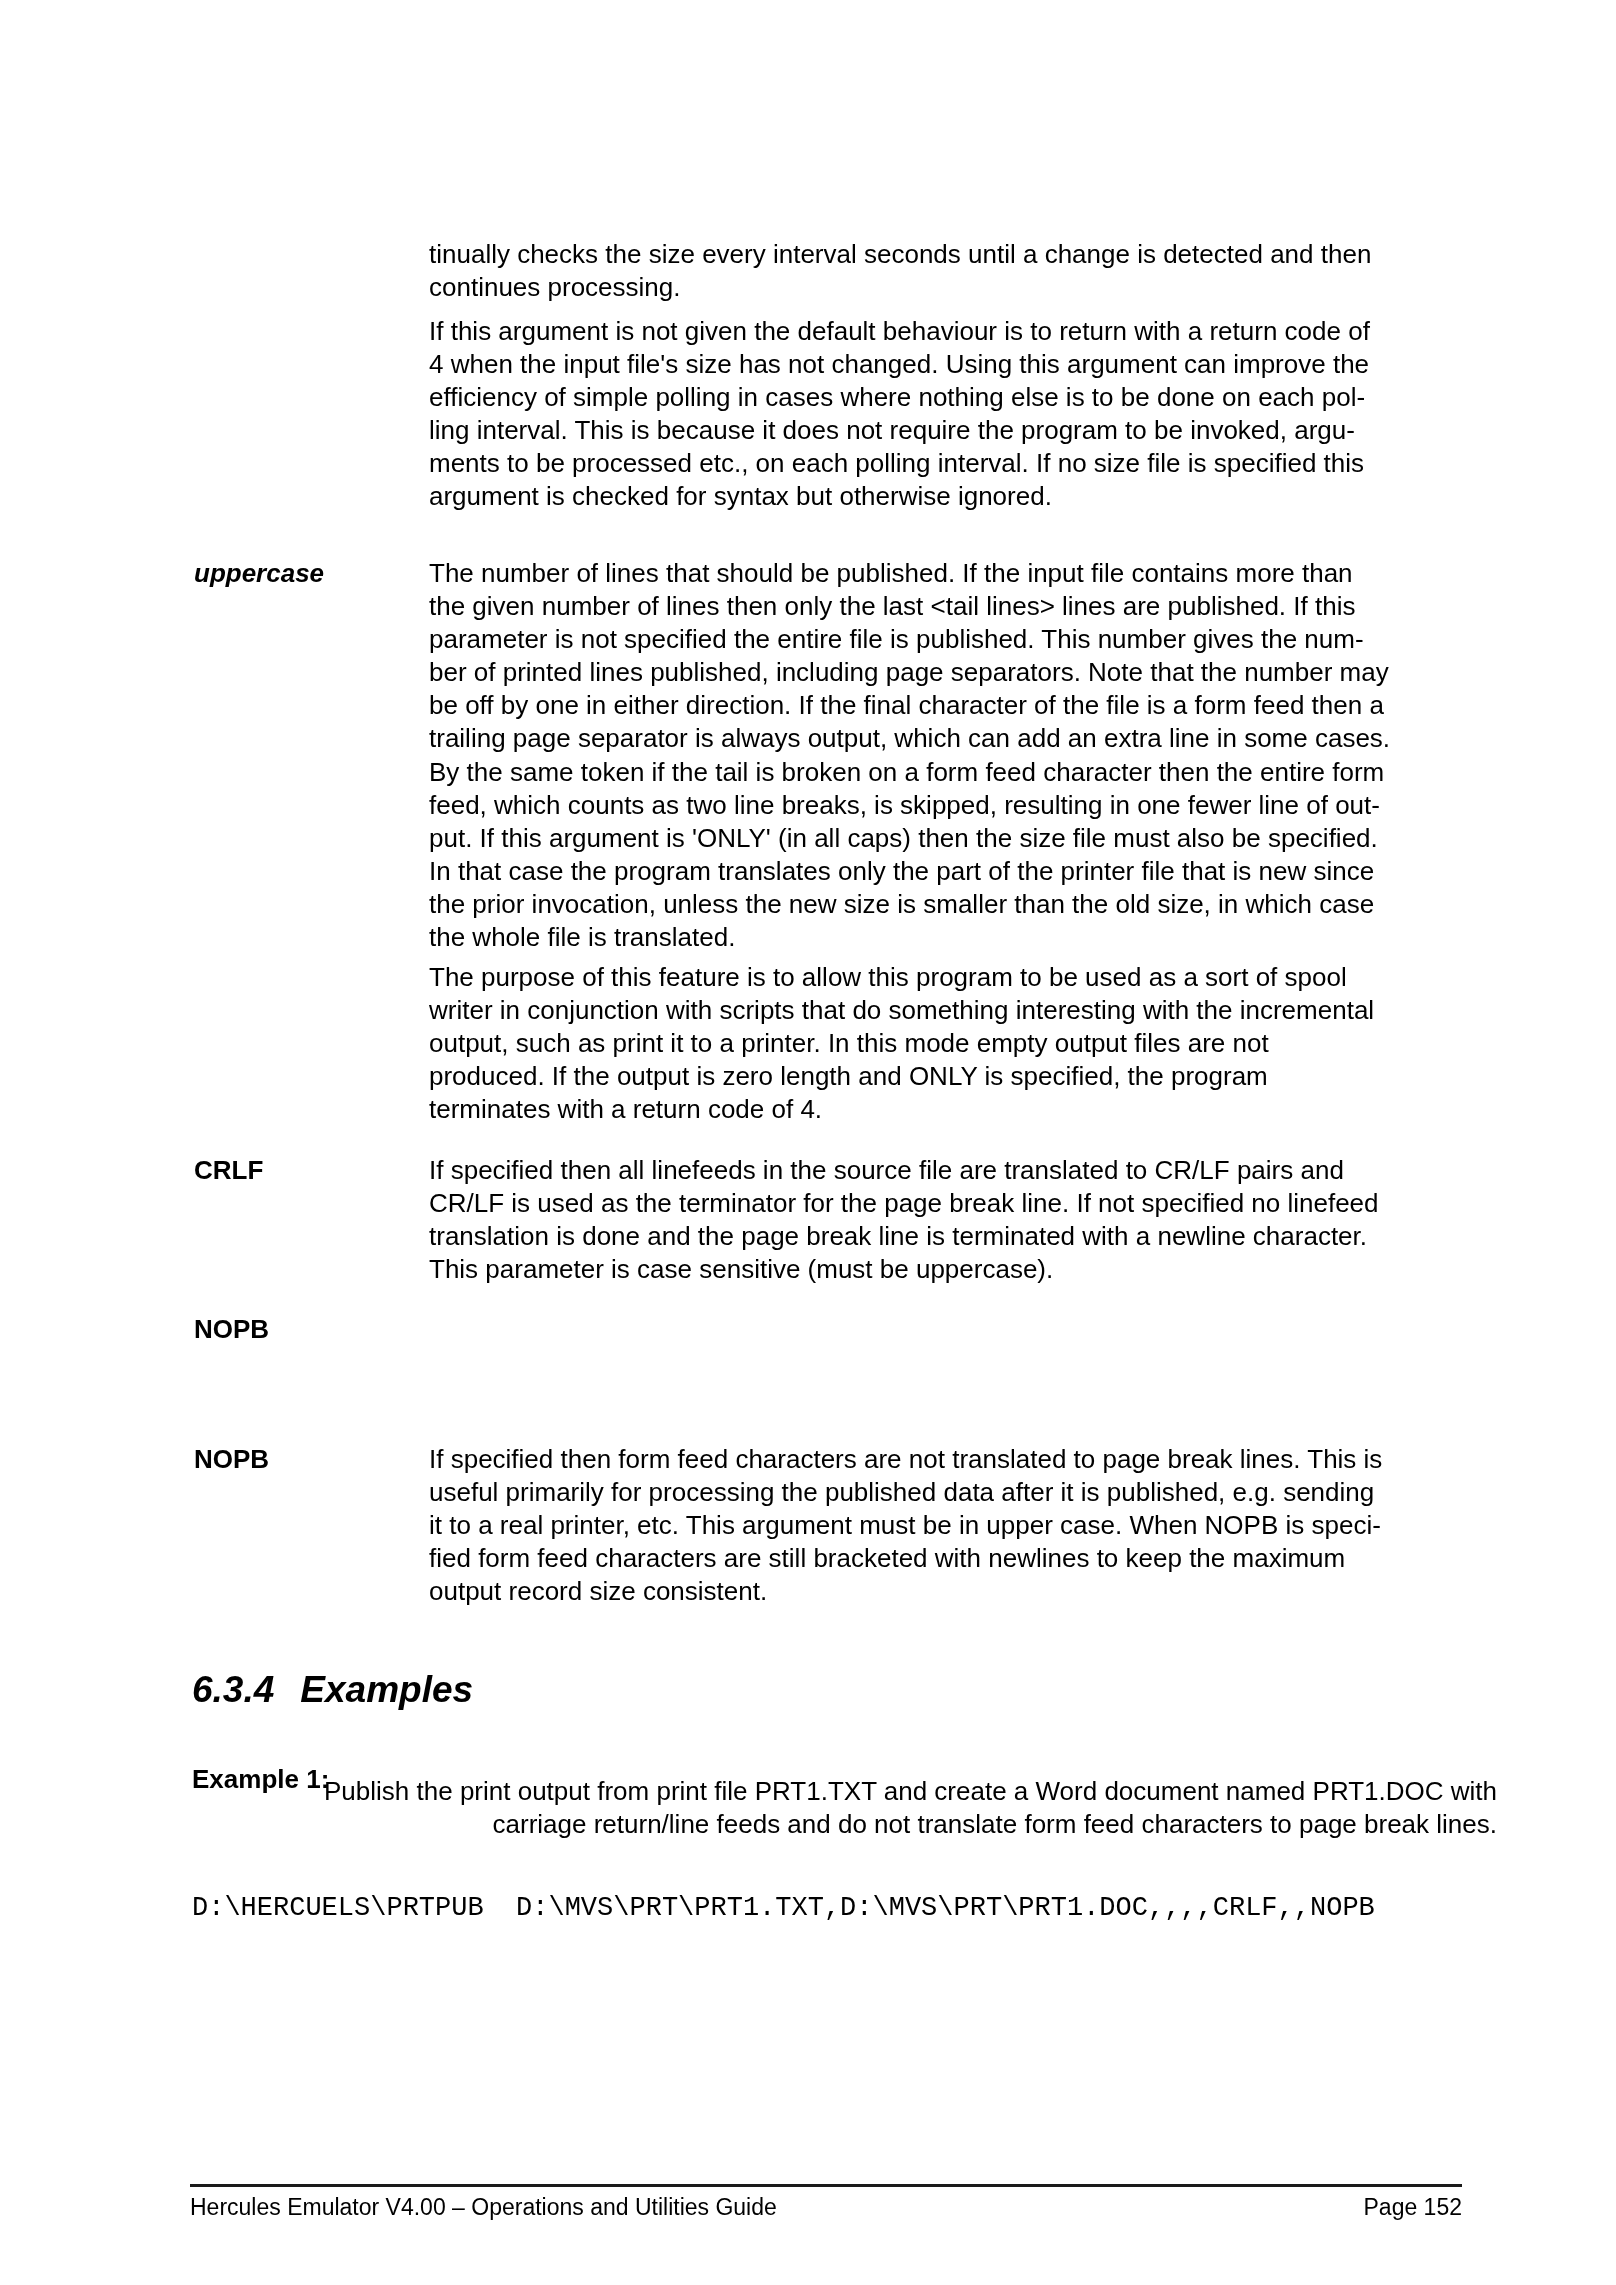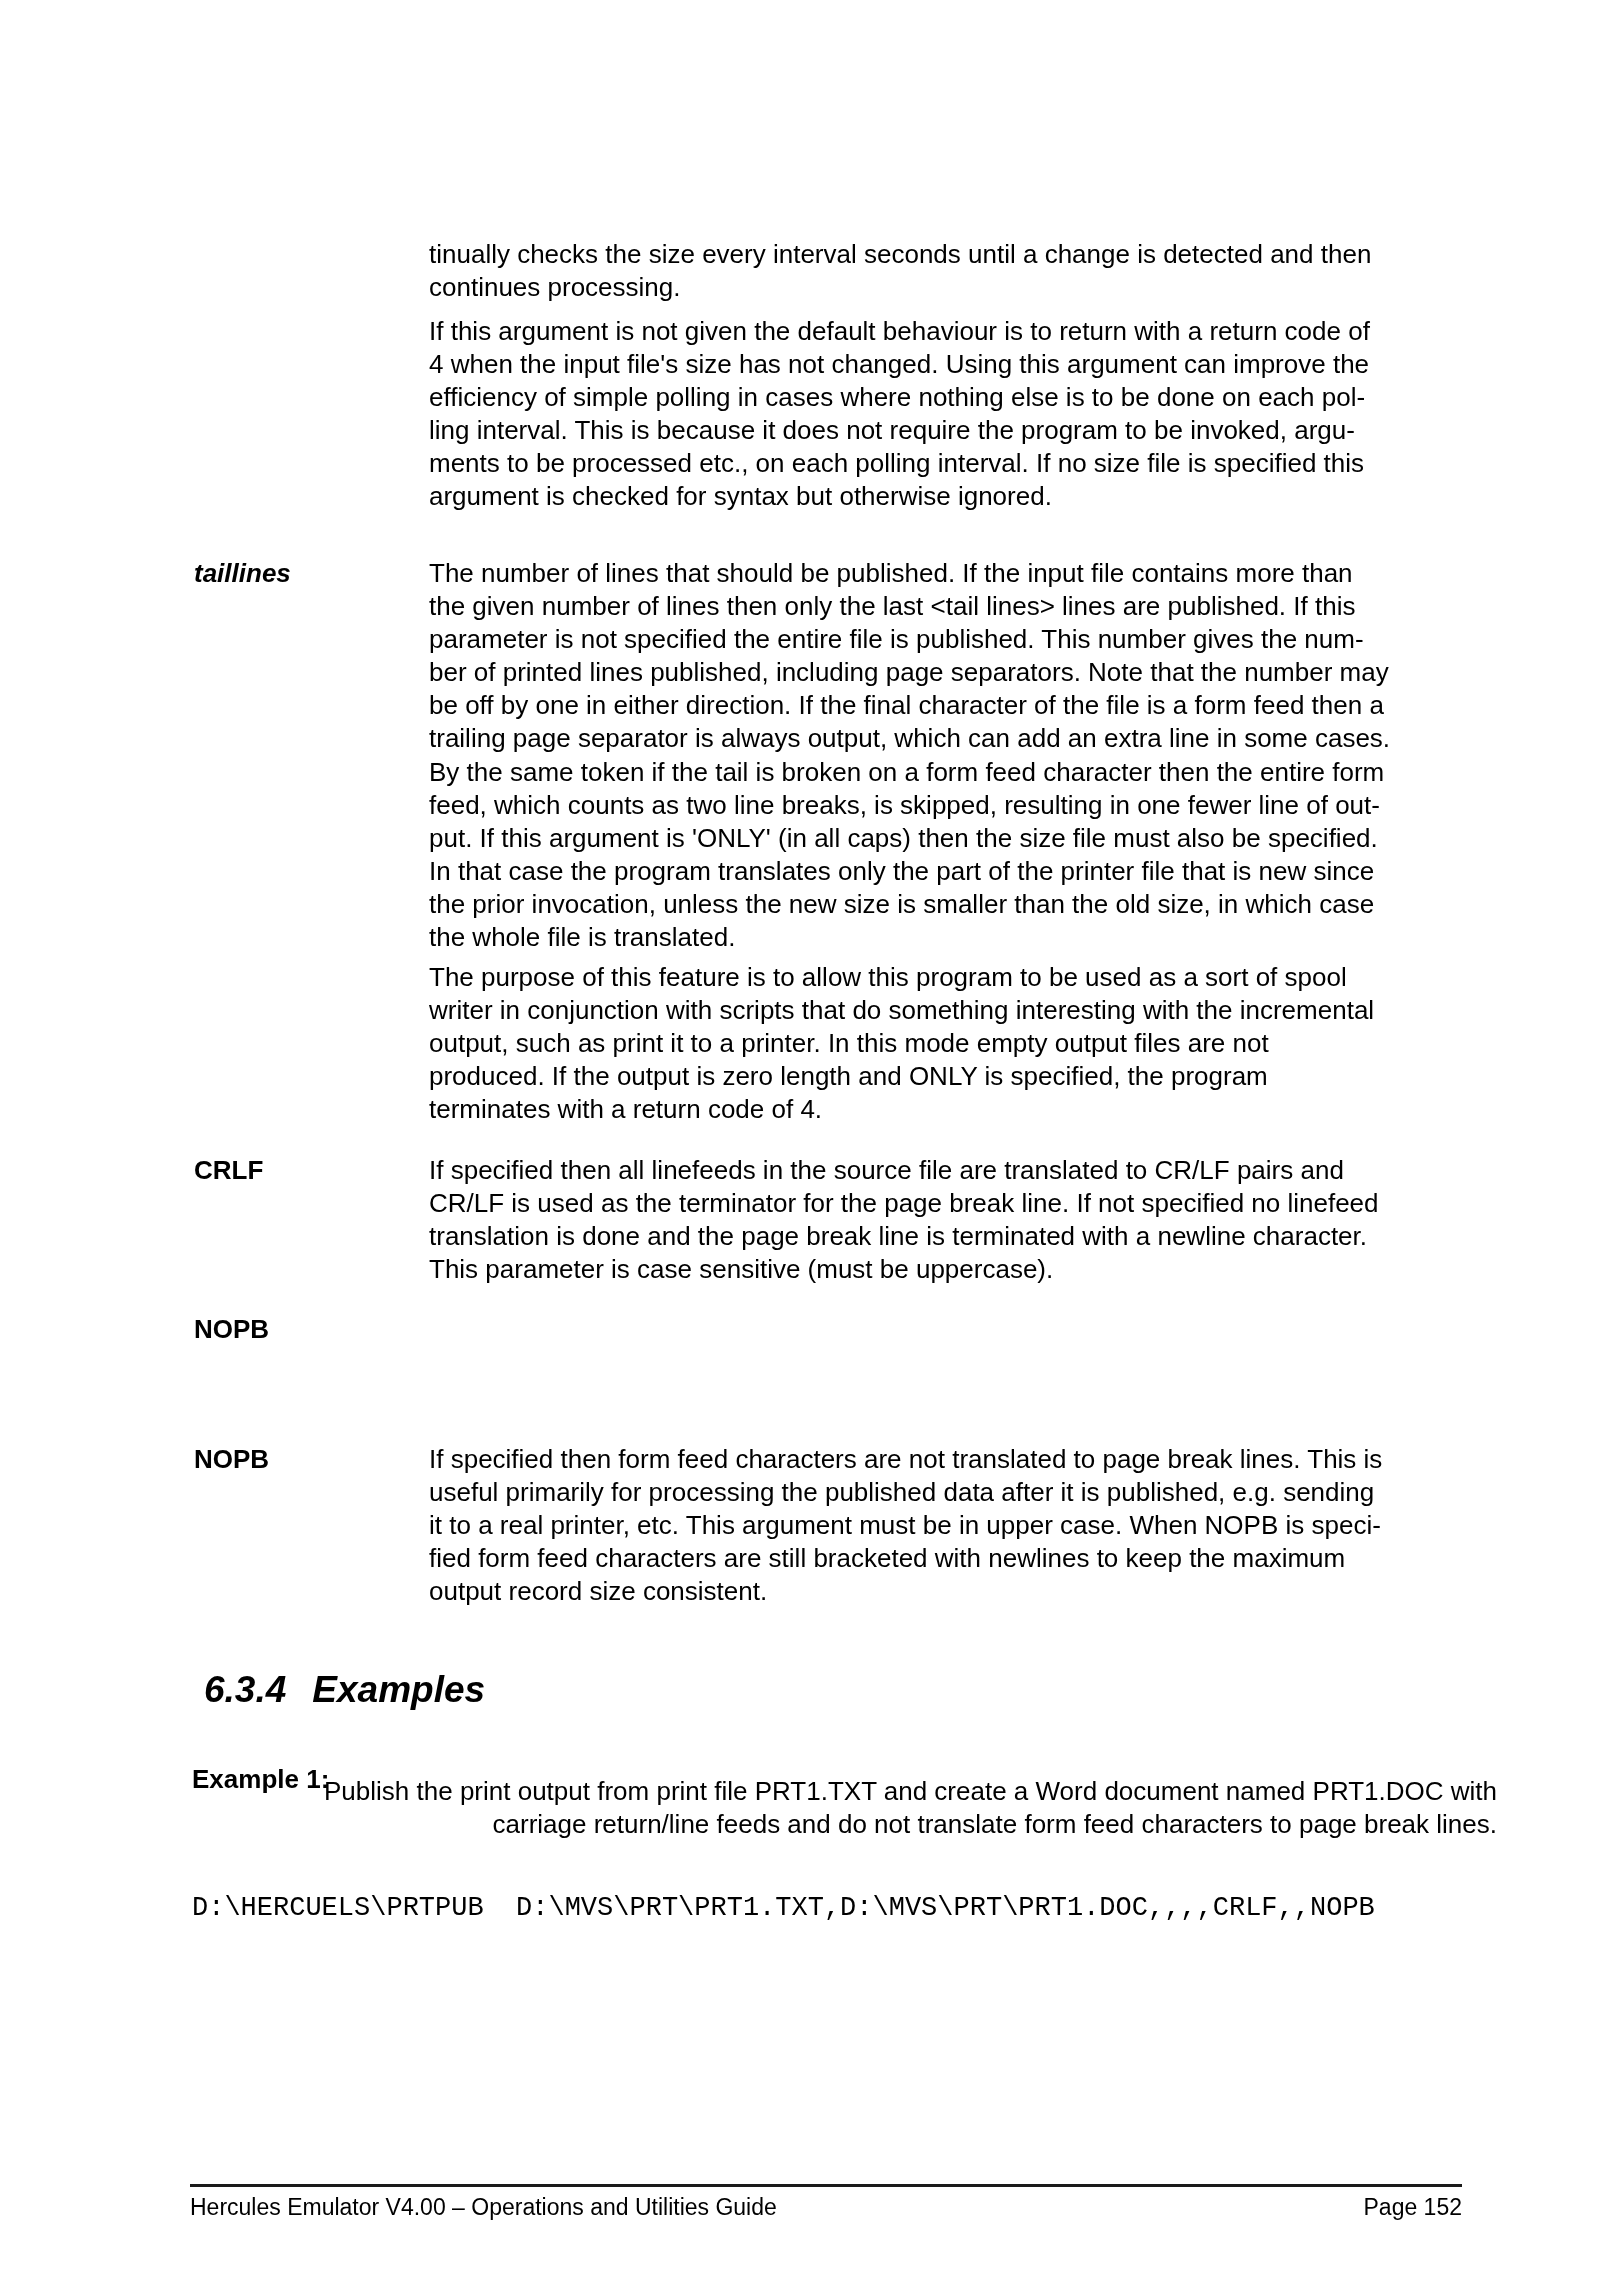--- a/index.html
+++ b/index.html
@@ -29,21 +29,21 @@
     position: absolute;
     left: 194px;
     width: 224px;
     font-size: 26px;
     line-height: 33px;
     font-weight: bold;
   }
   .term.italic { font-style: italic; }
   .section-heading {
     position: absolute;
-    left: 204px;
+    left: 192px;
     top: 1667px;
     font-size: 37px;
     line-height: 45px;
     font-weight: bold;
     font-style: italic;
     white-space: nowrap;
   }
   .section-heading .sec-num { display: inline-block; margin-right: 26px; }
   .example-label {
     position: absolute;
@@ -92,21 +92,21 @@
   <div class="body-text def-col" style="top:238px">tinually checks the size every interval seconds until a change is detected and then
 continues processing.</div>
 
   <div class="body-text def-col" style="top:315px">If this argument is not given the default behaviour is to return with a return code of
 4 when the input file's size has not changed. Using this argument can improve the
 efficiency of simple polling in cases where nothing else is to be done on each pol-
 ling interval. This is because it does not require the program to be invoked, argu-
 ments to be processed etc., on each polling interval. If no size file is specified this
 argument is checked for syntax but otherwise ignored.</div>
 
-  <div class="term italic" style="top:557px">taillines</div>
+  <div class="term italic" style="top:557px">uppercase</div>
   <div class="body-text def-col" style="top:557px">The number of lines that should be published. If the input file contains more than
 the given number of lines then only the last &lt;tail lines&gt; lines are published. If this
 parameter is not specified the entire file is published. This number gives the num-
 ber of printed lines published, including page separators. Note that the number may
 be off by one in either direction. If the final character of the file is a form feed then a
 trailing page separator is always output, which can add an extra line in some cases.</div>
   <div class="body-text def-col" style="top:756px">By the same token if the tail is broken on a form feed character then the entire form
 feed, which counts as two line breaks, is skipped, resulting in one fewer line of out-
 put. If this argument is 'ONLY' (in all caps) then the size file must also be specified.
 In that case the program translates only the part of the printer file that is new since

